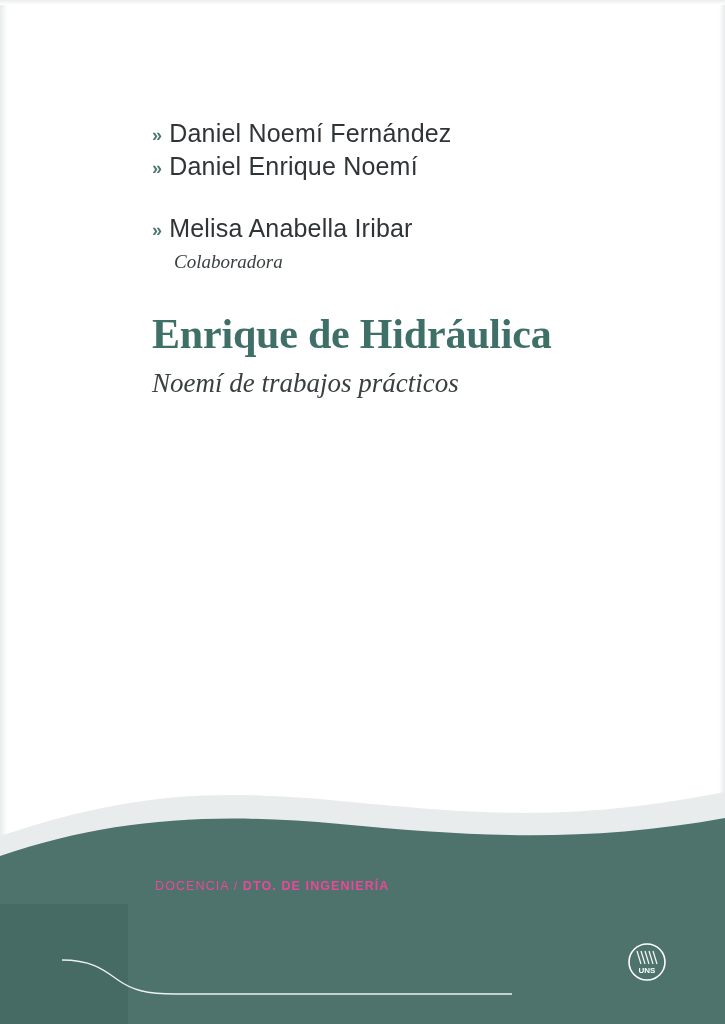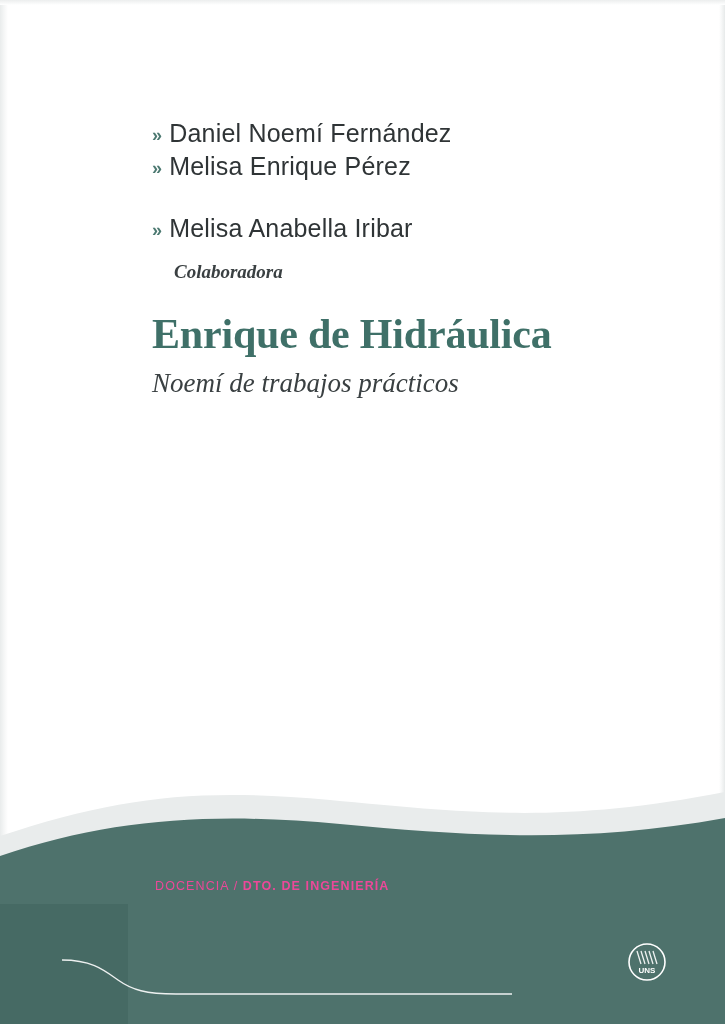--- a/index.html
+++ b/index.html
@@ -64,23 +64,22 @@
     top: -1px;
   }
   .authors-group-2 {
     margin-top: 29px;
   }
   .collab {
     font-family: "Liberation Serif", serif;
     font-style: italic;
     font-size: 19px;
     color: #3a4042;
-    margin-top: 15px;
+    margin-top: 5px;
     margin-left: 22px;
-    font-weight: bold;
   }
 
   
   .title {
     position: absolute;
     left: 152px;
     top: 310px;
     width: 520px;
     font-family: "Liberation Serif", serif;
     font-weight: 700;
@@ -159,21 +158,21 @@
 
   <div class="authors">
 
     <div class="author-line">
       <span class="chev">»</span>
       <span>Daniel Noemí Fernández</span>
     </div>
 
     <div class="author-line">
       <span class="chev">»</span>
-      <span>Melisa Enrique Pérez</span>
+      <span>Daniel Enrique Noemí</span>
     </div>
 
     <div class="authors-group-2">
       <div class="author-line">
         <span class="chev">»</span>
         <span>Melisa Anabella Iribar</span>
       </div>
       <div class="collab">Colaboradora</div>
     </div>
 

